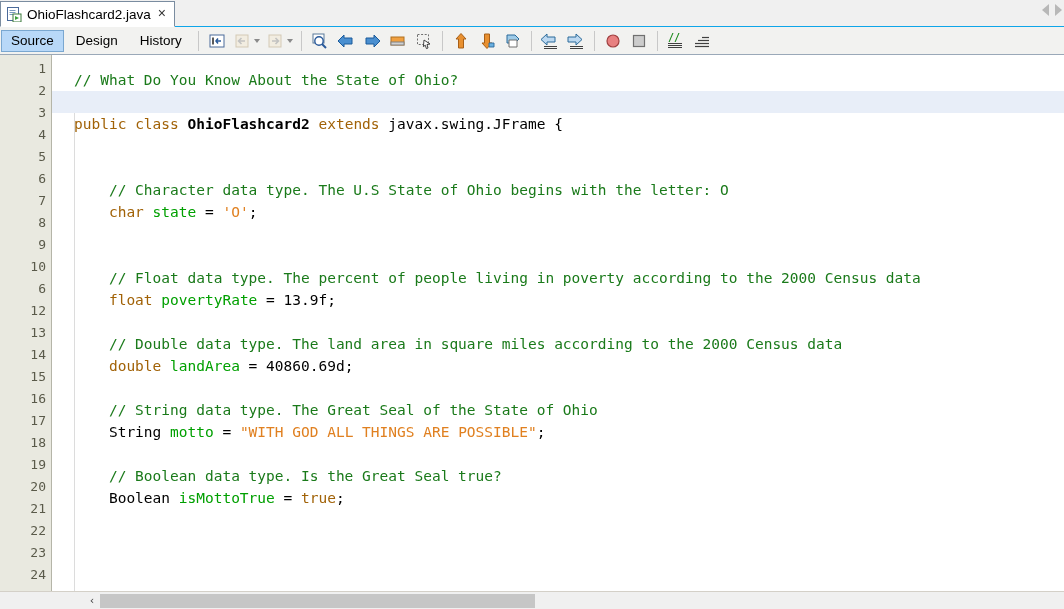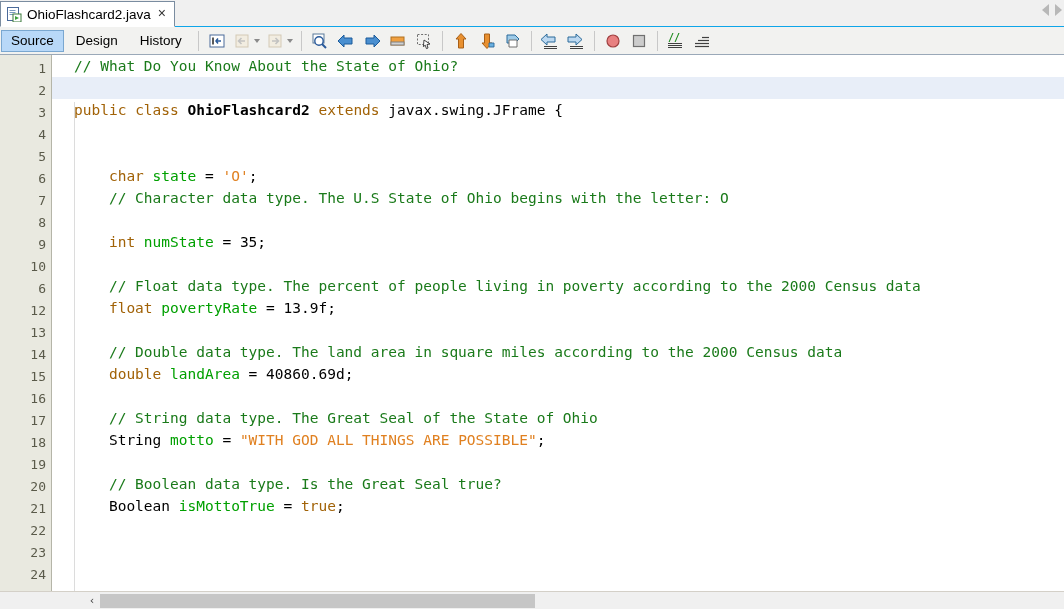--- a/index.html
+++ b/index.html
@@ -146,21 +146,21 @@
     line-height: 22px;
     text-align: right;
     padding-right: 5px;
     font-family: "DejaVu Sans Mono", monospace;
     font-size: 13px;
     color: #5a5a4a;
   }
   .code {
     flex: 1 1 auto;
     position: relative;
-    padding-top: 0;
+    padding-top: 14px;
     overflow: hidden;
     background: #ffffff;
   }
   .indent-guide {
     position: absolute;
     left: 22px;
     top: 47px;
     bottom: 0;
     width: 1px;
     background: #dcdcdc;
@@ -418,24 +418,23 @@
         <div class="ln">23</div>
         <div class="ln">24</div>
       </div>
     <div class="code" id="code">
       <div class="indent-guide"></div>
     <div class="ln-row"><span class="cmt">// What Do You Know About the State of Ohio?</span></div>
         <div class="ln-row current">&nbsp;</div>
         <div class="ln-row"><span class="kw">public</span><span class="plain"> </span><span class="kw">class</span><span class="plain"> </span><span class="cls">OhioFlashcard2</span><span class="plain"> </span><span class="kw">extends</span><span class="plain"> javax.swing.JFrame {</span></div>
         <div class="ln-row">&nbsp;</div>
         <div class="ln-row">&nbsp;</div>
+        <div class="ln-row"><span class="plain">    </span><span class="cmt">// Character data type. The U.S State of Ohio begins with the letter: O</span></div>
         <div class="ln-row"><span class="plain">    </span><span class="kw">char</span><span class="plain"> </span><span class="var">state</span><span class="plain"> = </span><span class="str">'O'</span><span class="plain">;</span></div>
-        <div class="ln-row"><span class="plain">    </span><span class="cmt">// Character data type. The U.S State of Ohio begins with the letter: O</span></div>
-        <div class="ln-row">&nbsp;</div>
-        <div class="ln-row"><span class="plain">    </span><span class="kw">int</span><span class="plain"> </span><span class="var">numState</span><span class="plain"> = 35;</span></div>
+        <div class="ln-row">&nbsp;</div>
         <div class="ln-row">&nbsp;</div>
         <div class="ln-row"><span class="plain">    </span><span class="cmt">// Float data type. The percent of people living in poverty according to the 2000 Census data</span></div>
         <div class="ln-row"><span class="plain">    </span><span class="kw">float</span><span class="plain"> </span><span class="var">povertyRate</span><span class="plain"> = 13.9f;</span></div>
         <div class="ln-row">&nbsp;</div>
         <div class="ln-row"><span class="plain">    </span><span class="cmt">// Double data type. The land area in square miles according to the 2000 Census data</span></div>
         <div class="ln-row"><span class="plain">    </span><span class="kw">double</span><span class="plain"> </span><span class="var">landArea</span><span class="plain"> = 40860.69d;</span></div>
         <div class="ln-row">&nbsp;</div>
         <div class="ln-row"><span class="plain">    </span><span class="cmt">// String data type. The Great Seal of the State of Ohio</span></div>
         <div class="ln-row"><span class="plain">    String </span><span class="var">motto</span><span class="plain"> = </span><span class="str">"WITH GOD ALL THINGS ARE POSSIBLE"</span><span class="plain">;</span></div>
         <div class="ln-row">&nbsp;</div>

